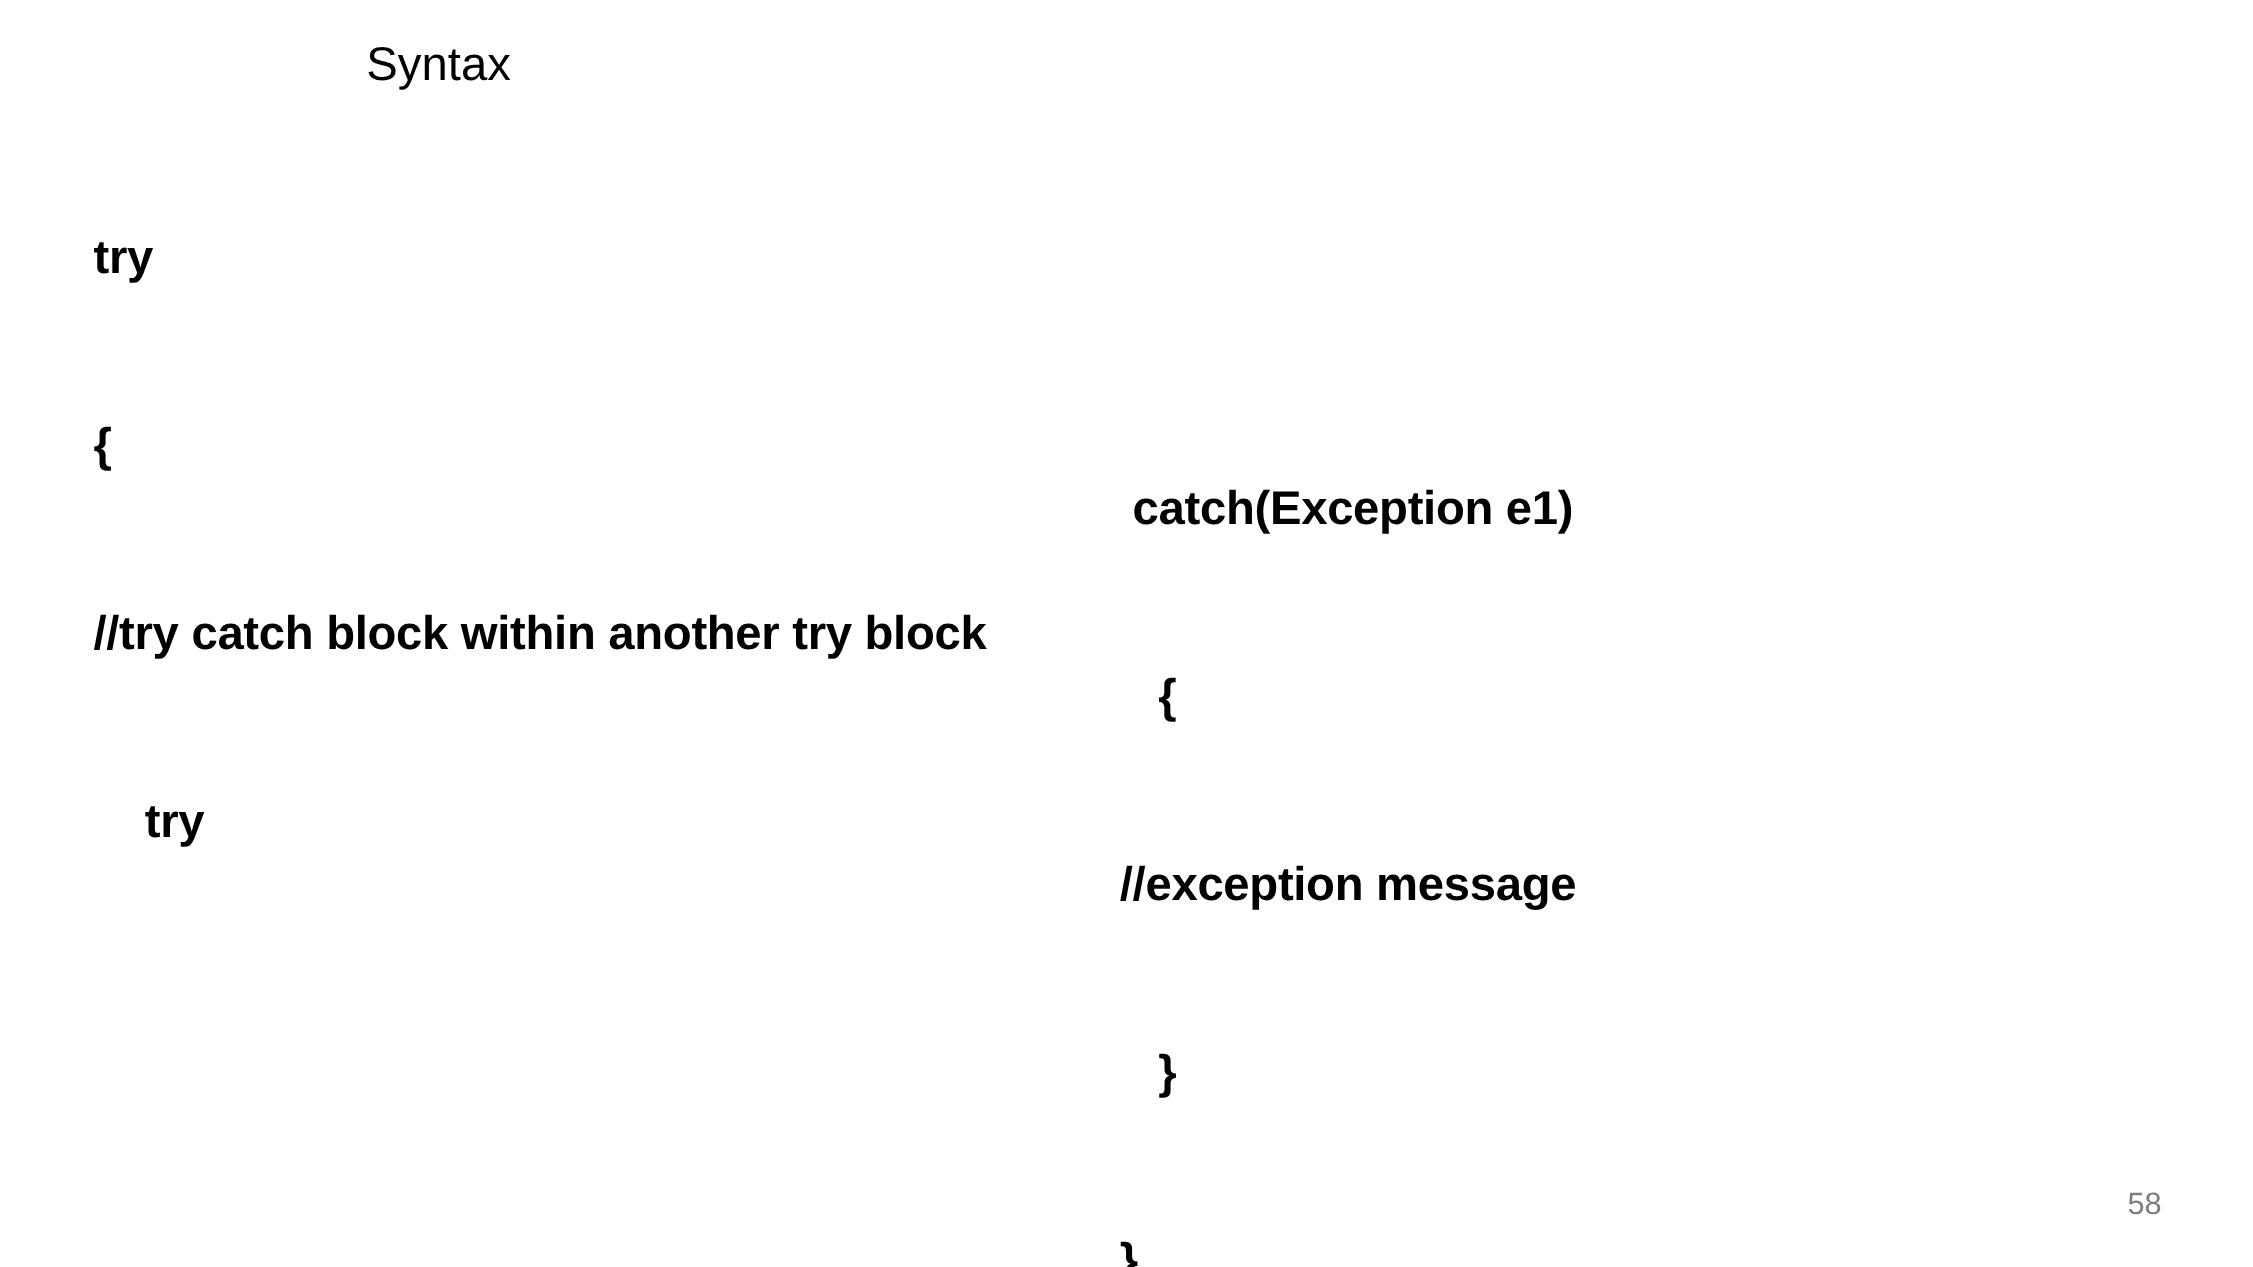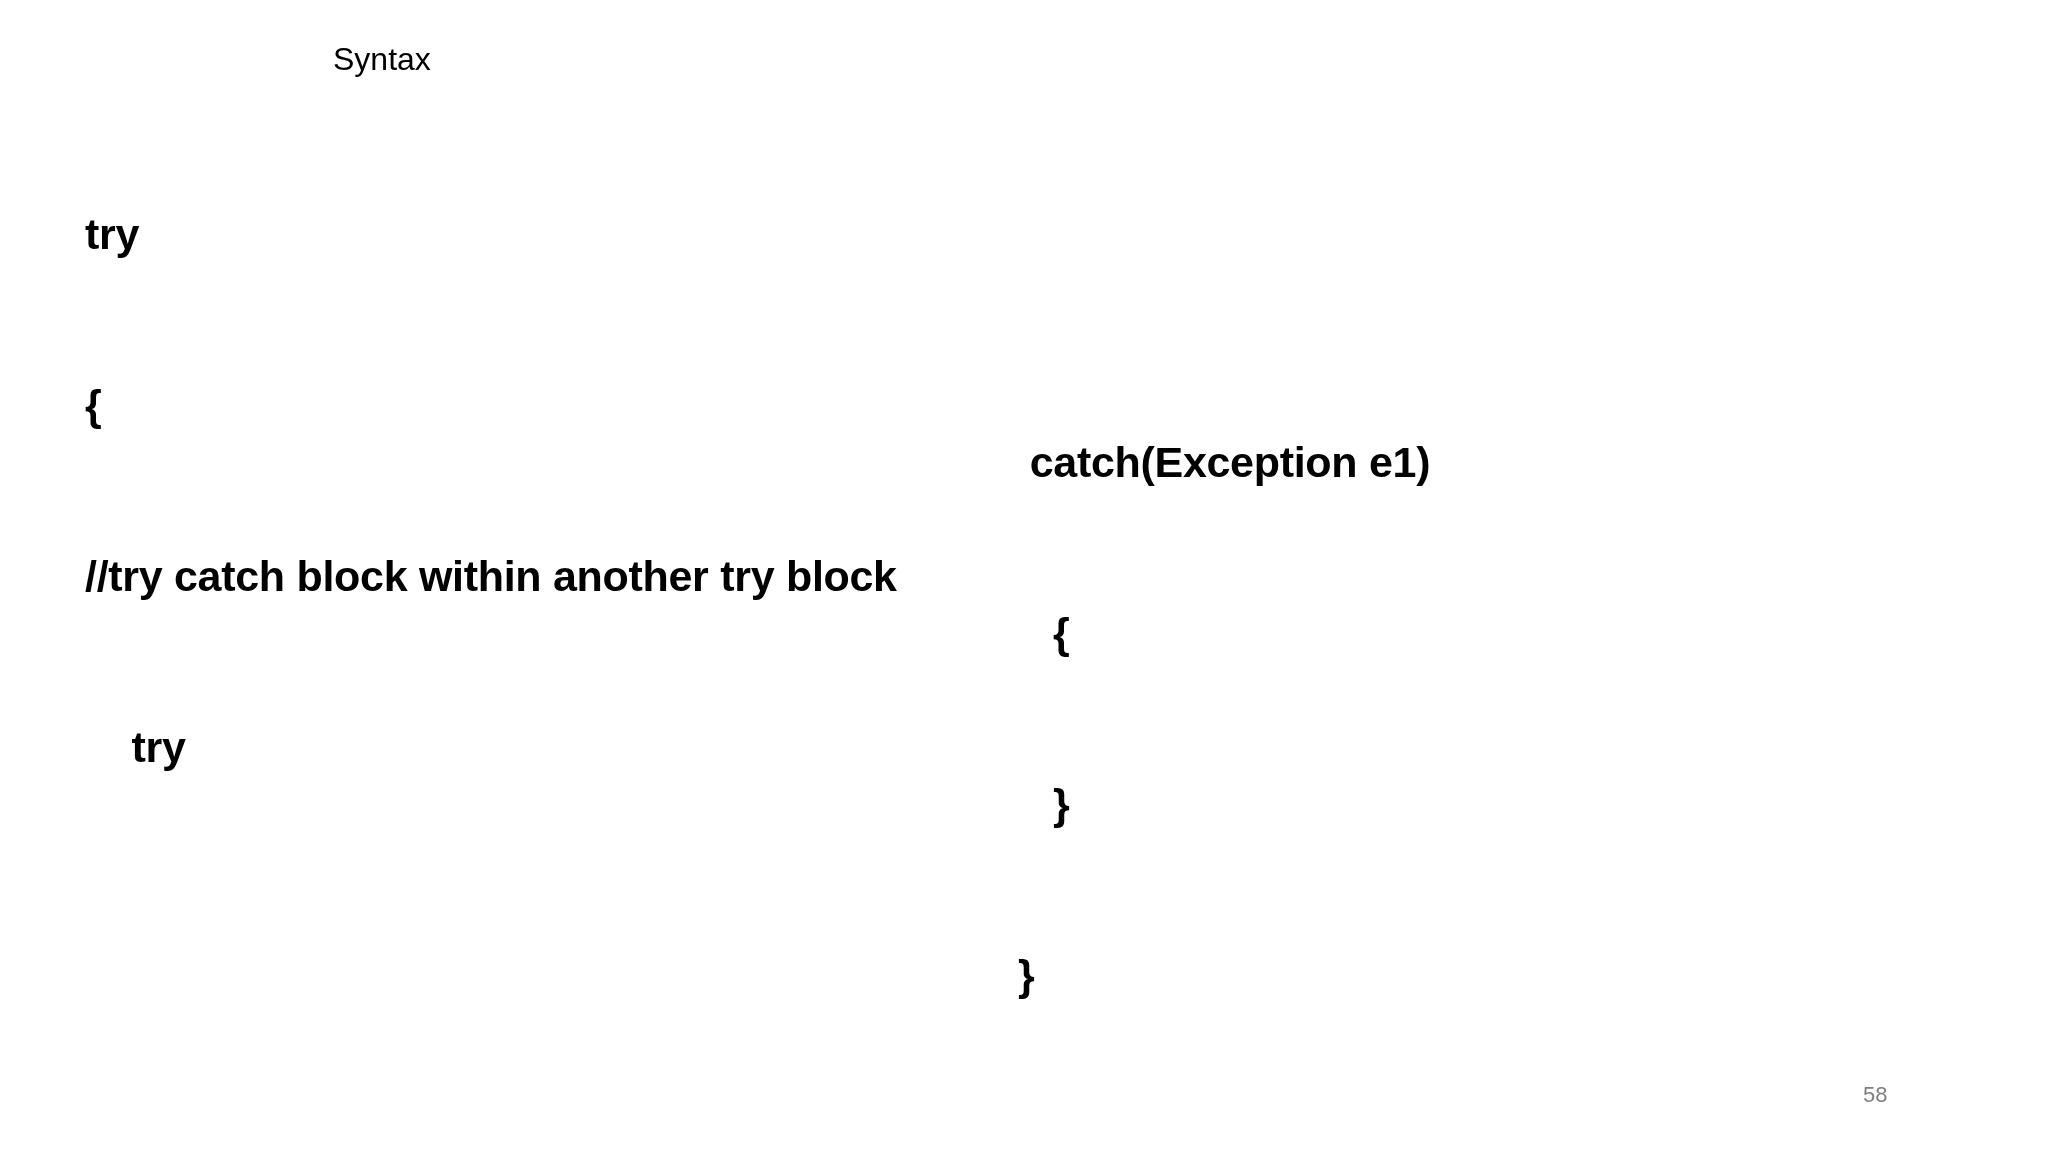--- a/index.html
+++ b/index.html
@@ -13,21 +13,21 @@
     height: 1152px;
     background: #ffffff;
     overflow: hidden;
     font-family: "Liberation Sans", sans-serif;
     color: #000000;
   }
   .slide-title {
     position: absolute;
     left: 333px;
     top: 31px;
-    font-size: 32px;
+    font-size: 43px;
     line-height: 57px;
     white-space: pre;
     color: #000000;
   }
   .code-block {
     position: absolute;
     font-size: 43px;
     line-height: 57px;
     letter-spacing: -0.3px;
     white-space: pre;
@@ -41,23 +41,23 @@
     left: 1018px;
     top: 320px; 
   }
   .code-line {
     height: 57px;
     white-space: pre;
     font-weight: bold;
   }
   .page-number {
     position: absolute;
-    left: 1863px;
+    left: 1934px;
     top: 1078px;
-    font-size: 22px;
+    font-size: 28px;
     line-height: 34px;
     color: #7f7f7f;
   }
 </style>
 </head>
 <body>
 
 <div class="slide">
 
   <div class="slide-title">Syntax</div>
@@ -78,20 +78,21 @@
     
     
     
     
     
   </div>
 
   <div class="code-block code-block-right">
     <div class="code-line"> catch(Exception e1)</div>
     <div class="code-line">   {</div>
+    <div class="code-line">//exception message</div>
     <div class="code-line">   }</div>
     <div class="code-line">}</div>
     
     
     
     
     
   </div>
 
   <div class="page-number">58</div>

